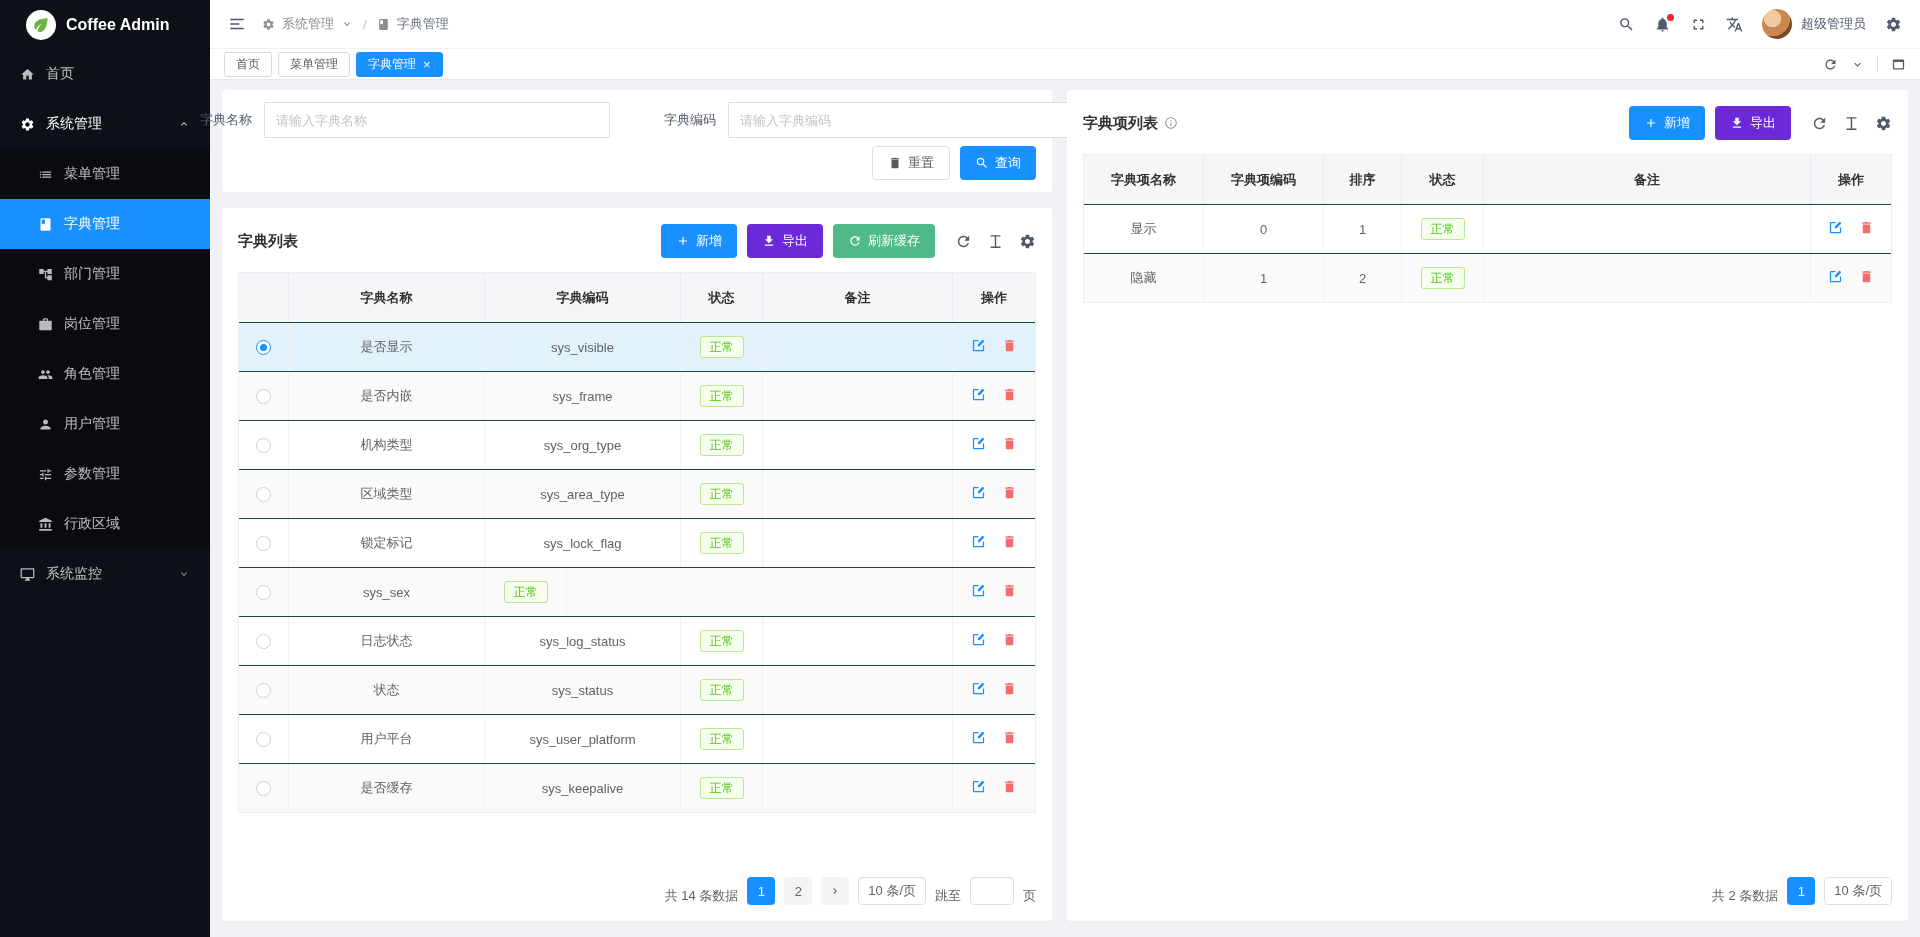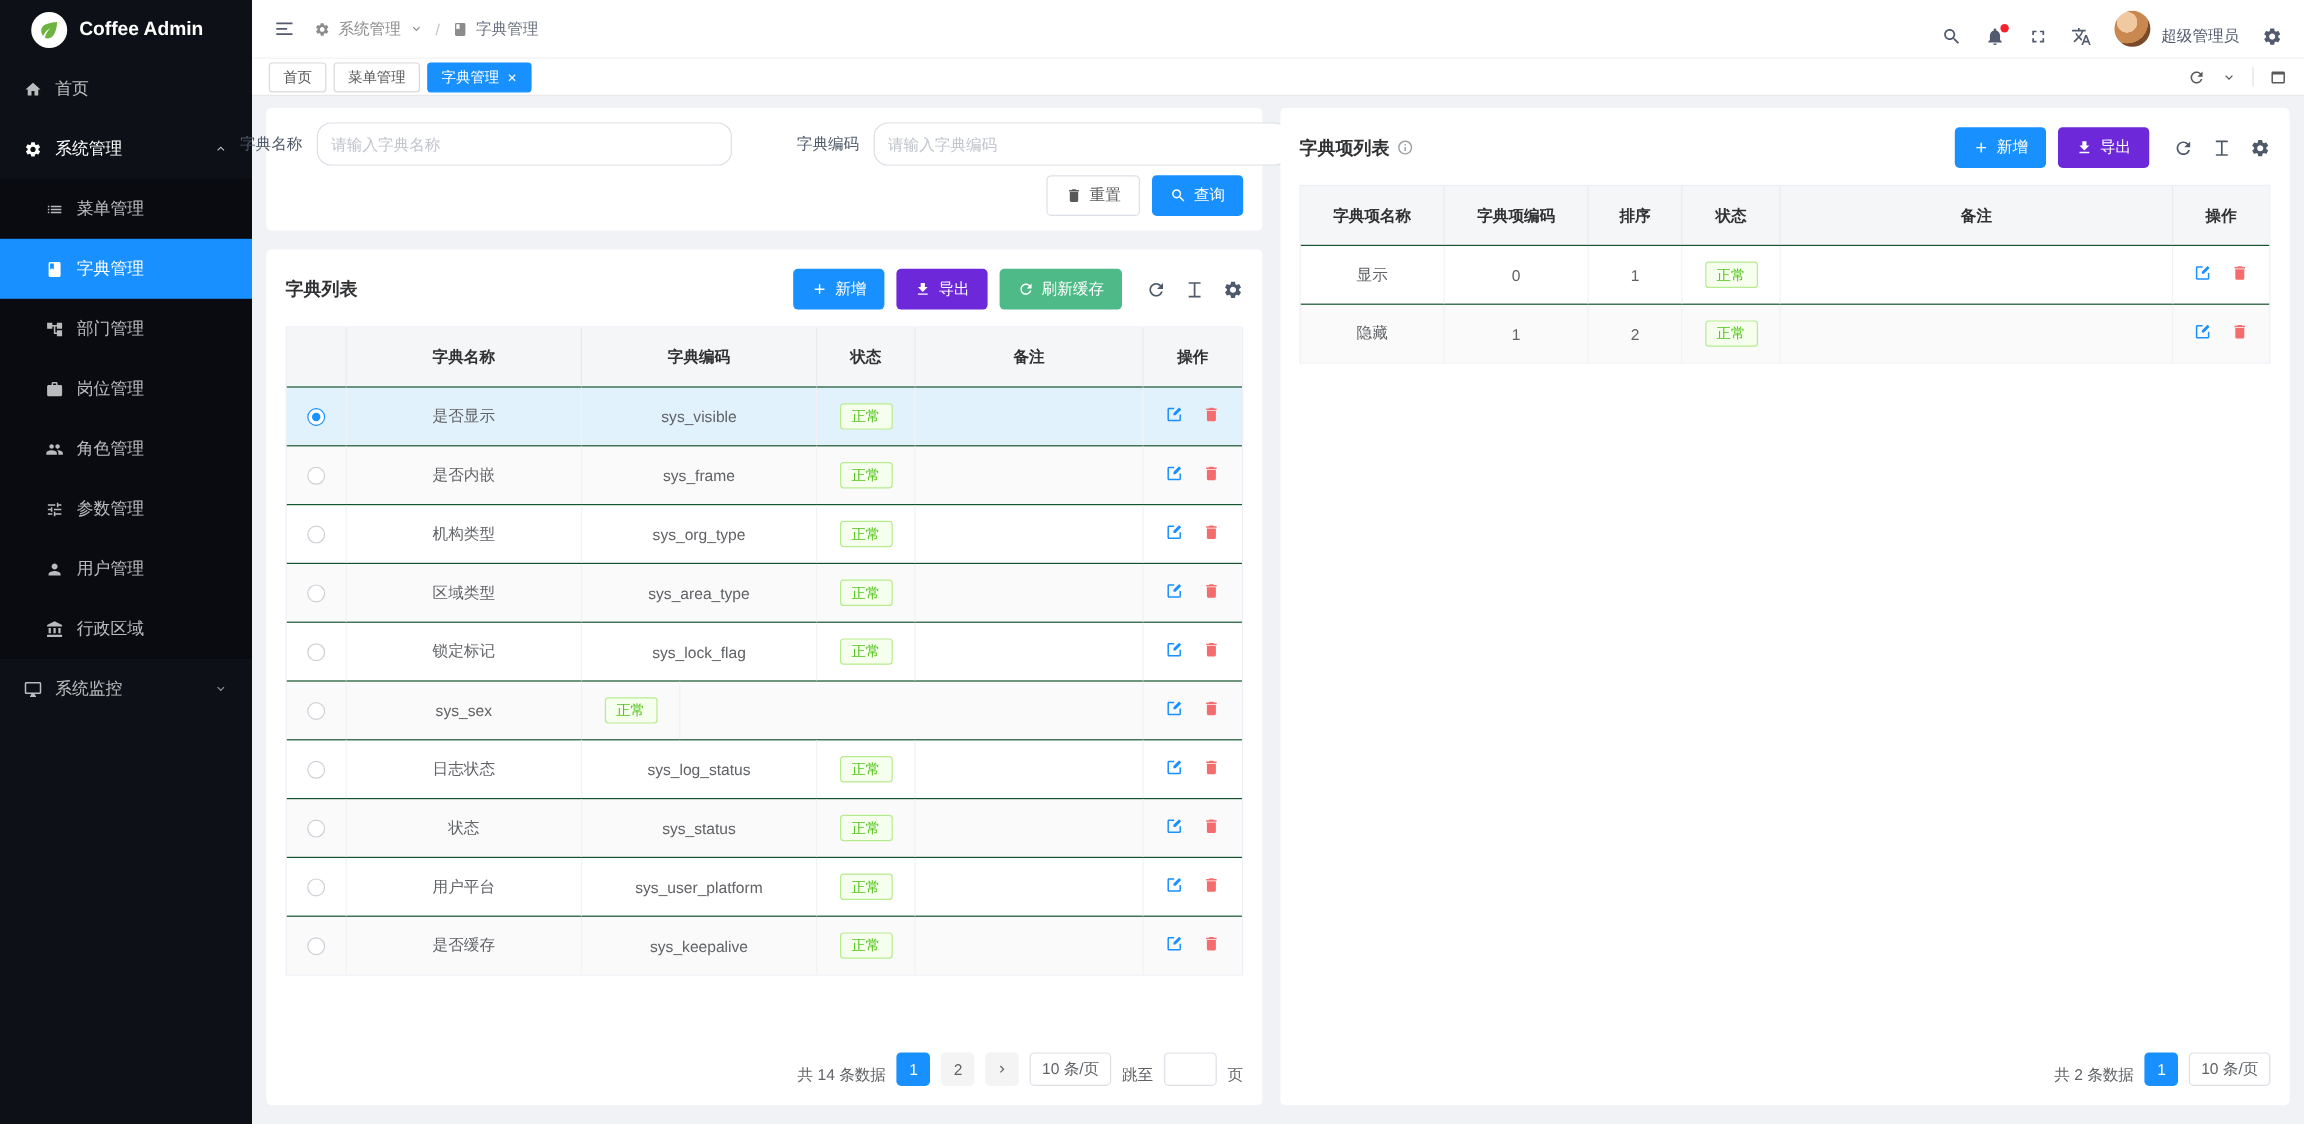--- a/index.html
+++ b/index.html
@@ -28,21 +28,21 @@
   .menu-item.active .mi-icon{color:#fff}
 
   
   .main{flex:1;display:flex;flex-direction:column;min-width:0}
   .topbar{height:49px;background:#fff;display:flex;align-items:center;padding:0 18px;flex:none;border-bottom:1px solid #f0f0f0}
   .fold-btn{color:#515a6e;cursor:pointer}
   .crumb{display:flex;align-items:center;gap:7px;margin-left:16px;color:#8c8c8c;font-size:13px}
   .crumb .i{color:#8c8c8c}
   .crumb .sep{color:#c0c4cc;margin:0 3px}
   .crumb .current{color:#6b7280}
-  .top-actions{margin-left:auto;display:flex;align-items:flex-end;gap:19px;color:#515a6e}
+  .top-actions{margin-left:auto;display:flex;align-items:center;gap:19px;color:#515a6e}
   .top-actions .i{cursor:pointer}
   .bell-wrap{position:relative}
   .bell-dot{position:absolute;top:-2px;right:-3px;width:7px;height:7px;border-radius:50%;background:#f5222d}
   .avatar{width:30px;height:30px;border-radius:50%;background:radial-gradient(circle at 35% 32%,#f0c9a0 0 30%,#c98850 31% 62%,#7a4a28 63% 100%);cursor:pointer;flex:none}
   .username{font-size:13px;color:#515a6e;margin-left:-10px;cursor:pointer}
 
   .tabbar{height:31px;background:#fff;display:flex;align-items:center;gap:6px;padding:0 14px;flex:none;border-bottom:1px solid #e8e8e8}
   .tab{height:25px;padding:0 11px;border:1px solid #d9d9d9;border-radius:3px;background:#fff;display:inline-flex;align-items:center;gap:7px;font-size:12px;color:#595959;cursor:pointer;white-space:nowrap}
   .tab.active{background:#1890ff;border-color:#1890ff;color:#fff}
   .tab .close{font-size:13px;line-height:1}
@@ -53,21 +53,21 @@
   .content{flex:1;display:flex;gap:15px;padding:10px 12px 16px 12px;min-height:0}
   .left-col{width:830px;flex:none;display:flex;flex-direction:column;min-height:0}
   .right-col{flex:1;display:flex;min-height:0}
   .card{background:#fff;border-radius:4px}
 
   
   .search-card{padding:12px 16px;flex:none}
   .form-row{display:flex;gap:54px;justify-content:center}
   .form-item{display:flex;align-items:center}
   .form-item label{font-size:13px;color:#4e5969;margin-right:12px;white-space:nowrap}
-  .form-item input{width:346px;height:36px;border:1px solid #dcdfe6;border-radius:12px;padding:0 11px;font-size:13px;color:#333;outline:none;font-family:inherit}
+  .form-item input{width:346px;height:36px;border:1px solid #dcdfe6;border-radius:0;padding:0 11px;font-size:13px;color:#333;outline:none;font-family:inherit}
   .form-item input::placeholder{color:#c0c4cc}
   .btn-row{display:flex;justify-content:flex-end;gap:10px;margin-top:8px}
 
   .btn{height:34px;padding:0 15px;border:none;border-radius:4px;font-size:13px;color:#fff;display:inline-flex;align-items:center;gap:6px;cursor:pointer;font-family:inherit;white-space:nowrap}
   .btn .i{width:14px;height:14px}
   .btn.blue{background:#1890ff}
   .btn.orange{background:#6d28d9}
   .btn.green{background:#4dba87}
   .btn.plain{background:#fff;color:#595959;border:1px solid #dcdfe6}
 
@@ -186,32 +186,32 @@
           <span class="mi-icon i">
               <svg viewBox="0 0 24 24" fill="currentColor" aria-hidden="true">
                 <path d="M16 11c1.66 0 2.99-1.34 2.99-3S17.66 5 16 5c-1.66 0-3 1.34-3 3s1.34 3 3 3zm-8 0c1.66 0 2.99-1.34 2.99-3S9.66 5 8 5C6.34 5 5 6.34 5 8s1.34 3 3 3zm0 2c-2.33 0-7 1.17-7 3.5V19h14v-2.5c0-2.33-4.67-3.5-7-3.5zm8 0c-.29 0-.62.02-.97.05 1.16.84 1.97 1.97 1.97 3.45V19h6v-2.5c0-2.33-4.67-3.5-7-3.5z"></path>
               </svg>
             </span>
           <span>角色管理</span>
         </div>
         <div class="menu-item">
           <span class="mi-icon i">
               <svg viewBox="0 0 24 24" fill="currentColor" aria-hidden="true">
-                <path d="M3 17v2h6v-2H3zM3 5v2h10V5H3zm10 16v-2h8v-2h-8v-2h-2v6h2zM7 9v2H3v2h4v2h2V9H7zm14 4v-2H11v2h10zm-6-4h2V7h4V5h-4V3h-2v6z"></path>
+                <path d="M12 12c2.21 0 4-1.79 4-4s-1.79-4-4-4-4 1.79-4 4 1.79 4 4 4zm0 2c-2.67 0-8 1.34-8 4v2h16v-2c0-2.66-5.33-4-8-4z"></path>
               </svg>
             </span>
-          <span>参数管理</span>
+          <span>用户管理</span>
         </div>
         <div class="menu-item">
           <span class="mi-icon i">
               <svg viewBox="0 0 24 24" fill="currentColor" aria-hidden="true">
-                <path d="M12 12c2.21 0 4-1.79 4-4s-1.79-4-4-4-4 1.79-4 4 1.79 4 4 4zm0 2c-2.67 0-8 1.34-8 4v2h16v-2c0-2.66-5.33-4-8-4z"></path>
+                <path d="M3 17v2h6v-2H3zM3 5v2h10V5H3zm10 16v-2h8v-2h-8v-2h-2v6h2zM7 9v2H3v2h4v2h2V9H7zm14 4v-2H11v2h10zm-6-4h2V7h4V5h-4V3h-2v6z"></path>
               </svg>
             </span>
-          <span>用户管理</span>
+          <span>参数管理</span>
         </div>
         <div class="menu-item">
           <span class="mi-icon i">
               <svg viewBox="0 0 24 24" fill="currentColor" aria-hidden="true">
                 <path d="M4 10h3v7H4zm6.5 0h3v7h-3zM2 19h20v3H2zm15-9h3v7h-3zm-5-9L2 6v2h20V6z"></path>
               </svg>
             </span>
           <span>行政区域</span>
         </div>
       </div>

